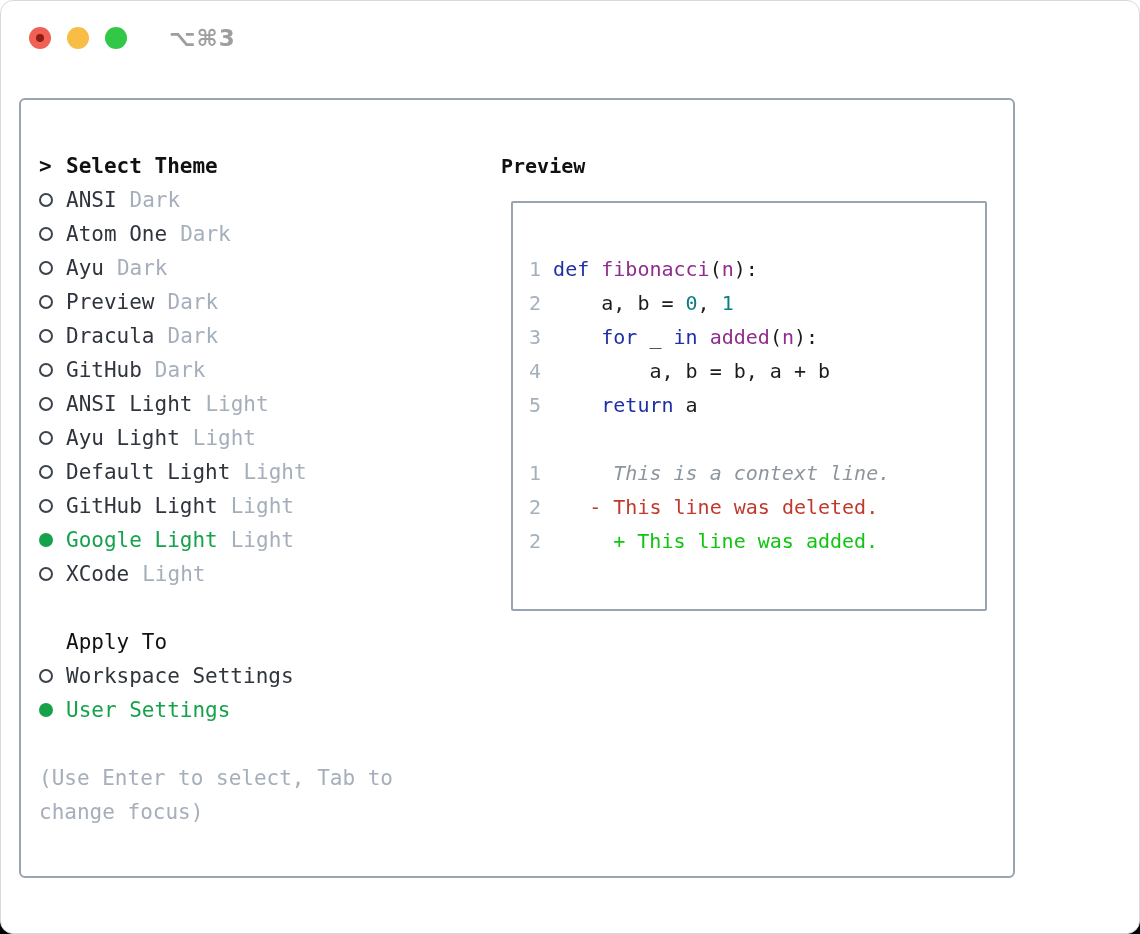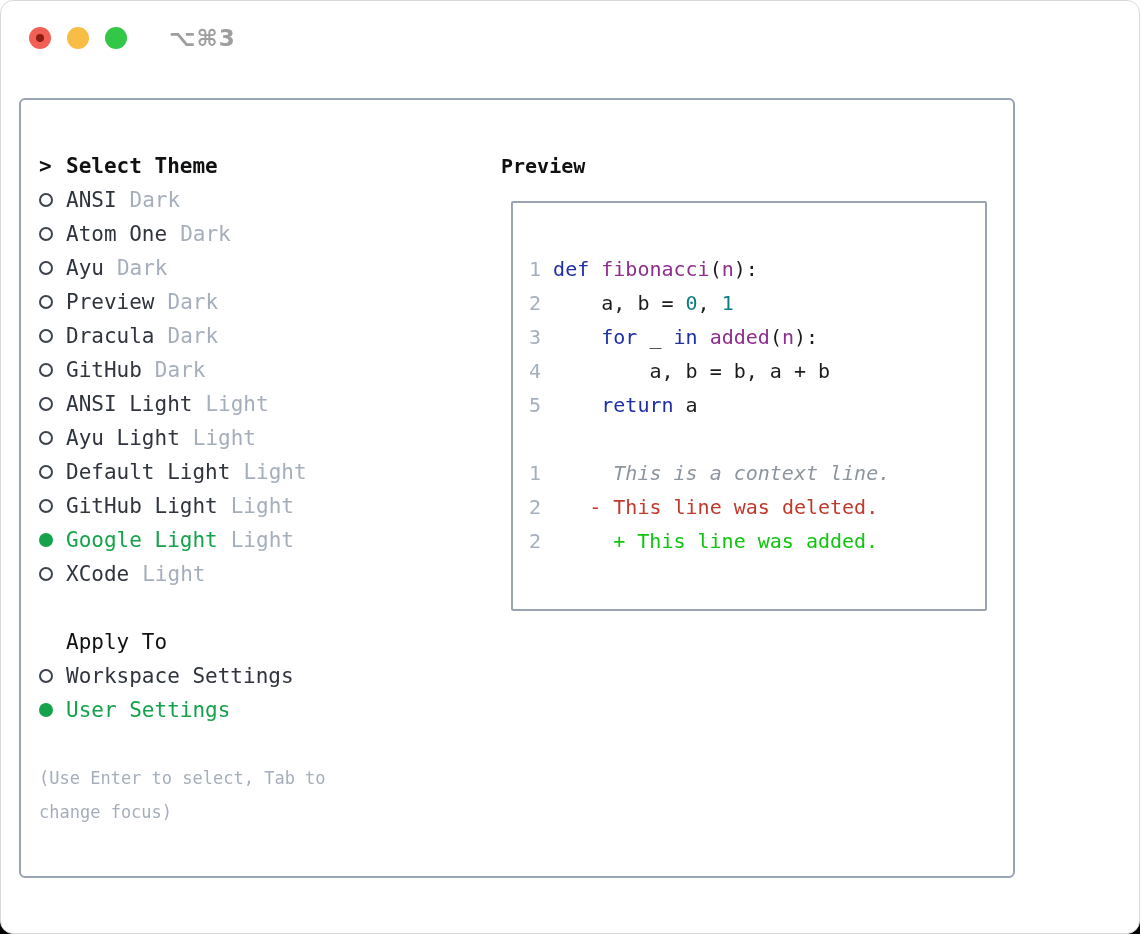--- a/index.html
+++ b/index.html
@@ -40,21 +40,21 @@
   .hdr { font-weight:700; color:var(--header-black); }
   .circle {
     width:14px; height:14px; border:2px solid #3c434d; border-radius:50%; display:inline-block;
   }
   .circle.sel { background:var(--accent-green); border-color:var(--accent-green); }
   .label { color:var(--label-dark); }
   .label.sel-label { color:var(--accent-green); }
   .tag { color:var(--tag-gray); margin-left:13px; }
   .apply-hdr { color:var(--header-black); }
   .spacer { height:34px; }
-  .hint { font-size:17px; line-height:34px; color:var(--hint-gray); }
+  .hint { font-size:21px; line-height:34px; color:var(--hint-gray); }
   
   .preview-hdr {
     position:absolute; left:480px; top:49px; height:34px; line-height:34px;
     font-size:20px; font-weight:700; color:var(--header-black);
   }
   .preview-box {
     position:absolute; left:490px; top:101px; width:476px; height:410px;
     border:2px solid var(--panel-border); border-radius:2px; background:#fff;
     overflow:hidden;
   }

